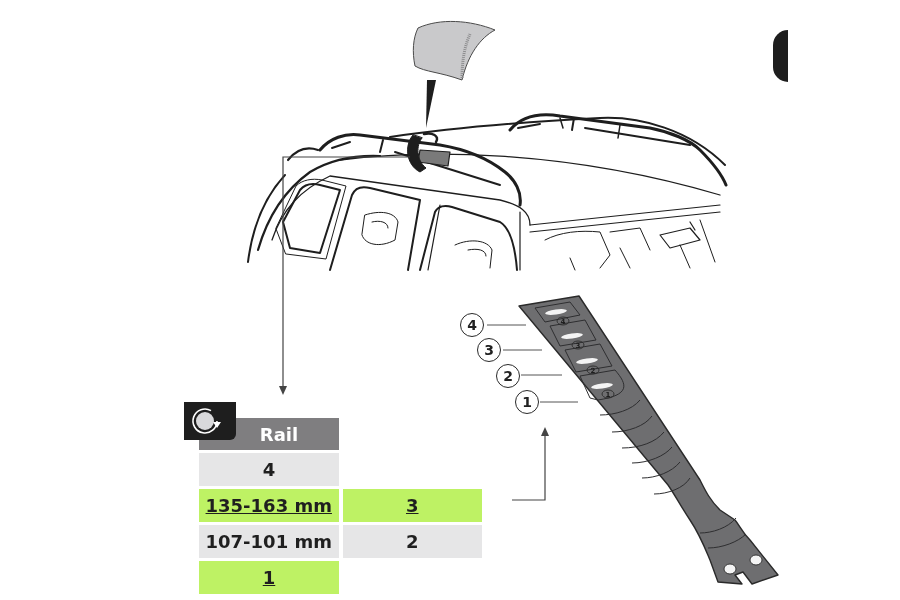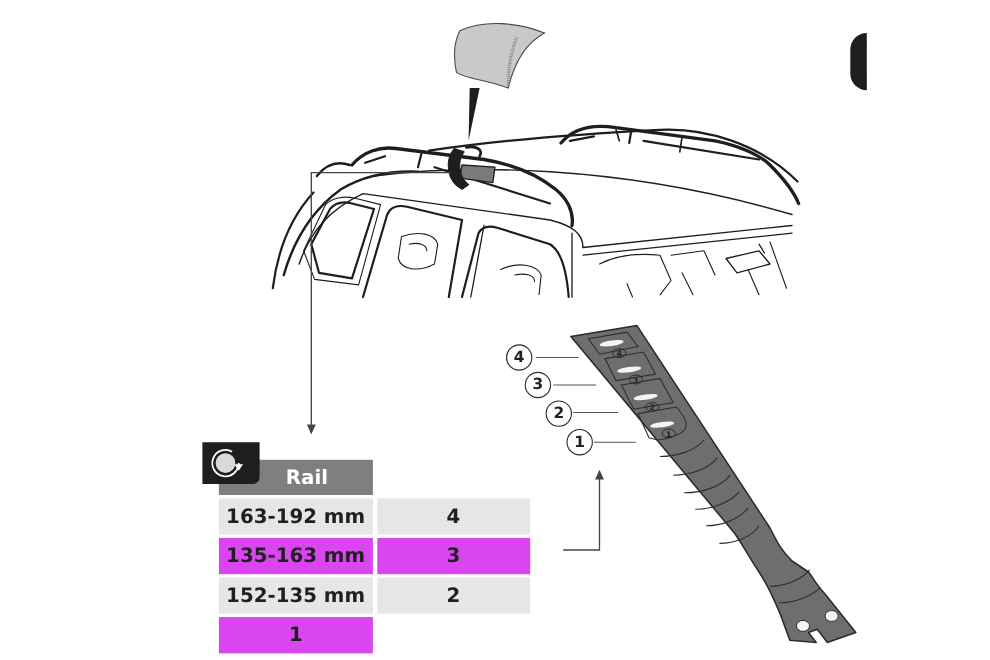--- a/index.html
+++ b/index.html
@@ -8,21 +8,21 @@
     .layer { position: absolute; left: 0; top: 0; width: 900px; height: 600px; }
     .size-table { position: absolute; left: 199px; top: 418px; width: 283px; }
     .size-table .row { display: flex; margin-bottom: 3px; }
     .size-table .cell { display: flex; align-items: center; justify-content: center;
                         font-weight: bold; color: #1f1f1f; font-size: 18px; }
     .size-table .c1 { width: 140px; margin-right: 4px; }
     .size-table .c2 { width: 140px; }
     .size-table .head .cell { background: #7f7e80; color: #ffffff; height: 32px; font-size: 18px; }
     .size-table .head .c1 { padding-left: 20px; box-sizing: border-box; }
     .size-table .r.light .cell { background: #e6e6e7; }
-    .size-table .r.dark .cell { background: #d946ef; }
+    .size-table .r.dark .cell { background: #bef264; text-decoration: underline; }
     .size-table .r .cell { height: 33px; }
     .rotate-badge { position: absolute; left: 184px; top: 402px; width: 52px; height: 38px;
                     background: #1e1e1e; border-radius: 0 0 6px 0; }
     .callout { position: absolute; width: 22px; height: 22px; border-radius: 50%;
                border: 1.5px solid #2a2a2a; background: #fff; display: flex;
                align-items: center; justify-content: center; font-weight: bold;
                font-size: 14px; color: #222; }
     .half-circle { position: absolute; left: 773px; top: 30px; width: 15px; height: 52px;
                    background: #1e1e1e; border-radius: 26px 0 0 26px; }
   </style>
@@ -139,29 +139,28 @@
 <div class="callout" style="left:460px;top:313px;">4</div>
 <div class="callout" style="left:477px;top:338px;">3</div>
 <div class="callout" style="left:496px;top:364px;">2</div>
 <div class="callout" style="left:515px;top:390px;">1</div>
 
 <div class="size-table">
   <div class="row head">
     <div class="cell c1">Rail</div>
   </div>
   <div class="row r light">
-    <div class="cell c1">163-192 mm</div>
     <div class="cell c2">4</div>
   </div>
   <div class="row r dark">
     <div class="cell c1">135-163 mm</div>
     <div class="cell c2">3</div>
   </div>
   <div class="row r light">
-    <div class="cell c1">152-135 mm</div>
+    <div class="cell c1">107-101 mm</div>
     <div class="cell c2">2</div>
   </div>
   <div class="row r dark">
     <div class="cell c2">1</div>
   </div>
 </div>
 
 <div class="rotate-badge">
   <svg width="52" height="38" viewBox="0 0 52 38">
     <circle cx="21" cy="19" r="9" fill="#d9d9db"></circle>

